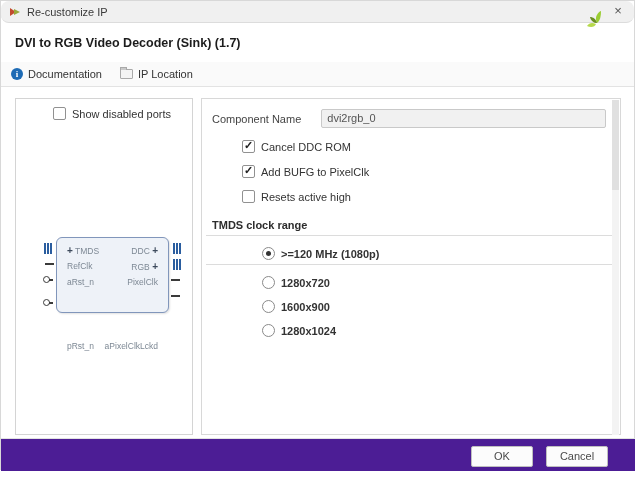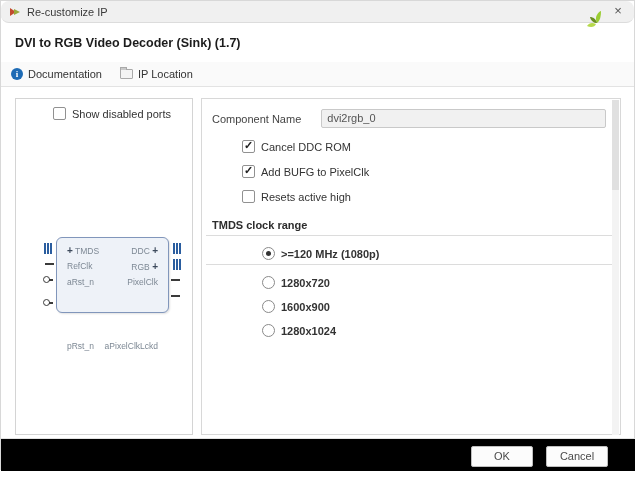--- a/index.html
+++ b/index.html
@@ -57,21 +57,21 @@
 
   
   .comp-row { display:flex; align-items:center; gap:20px; margin:10px 10px 0 10px; font-size:11px; color:#444; }
   .comp-input { flex:1; height:19px; background:#f1f1f1; border:1px solid #c9c9c9; border-radius:2px; font-size:11px; color:#555; padding:0 5px; line-height:17px; margin-right:4px; }
   .cb-row { margin:12px 0 0 12px; }
   .section-title { margin:16px 10px 0 10px; font-size:11px; font-weight:bold; color:#2d2d2d; }
   .section-line { border-top:1px solid #dcdcdc; margin:4px 4px 0 4px; }
   .opt-row { margin:11px 0 0 32px;font-weight:bold; }
 
   
-  .footer { position:absolute; left:0; top:437px; width:635px; height:33px; background:#000000; border-top:1px solid #e2e2e2; }
+  .footer { position:absolute; left:0; top:437px; width:635px; height:33px; background:#4c1d95; border-top:1px solid #e2e2e2; }
   .btn { position:absolute; top:7px; width:62px; height:21px; background:#fcfcfc; border:1px solid #bfbfbf; border-radius:2px; font-size:11px; color:#4a4a4a; text-align:center; line-height:19px; cursor:default; }
   .btn-ok { right:103px; }
   .btn-cancel { right:28px; }
 </style>
 </head>
 <body>
 
 <div class="frame">
   <div class="dialog">
 

